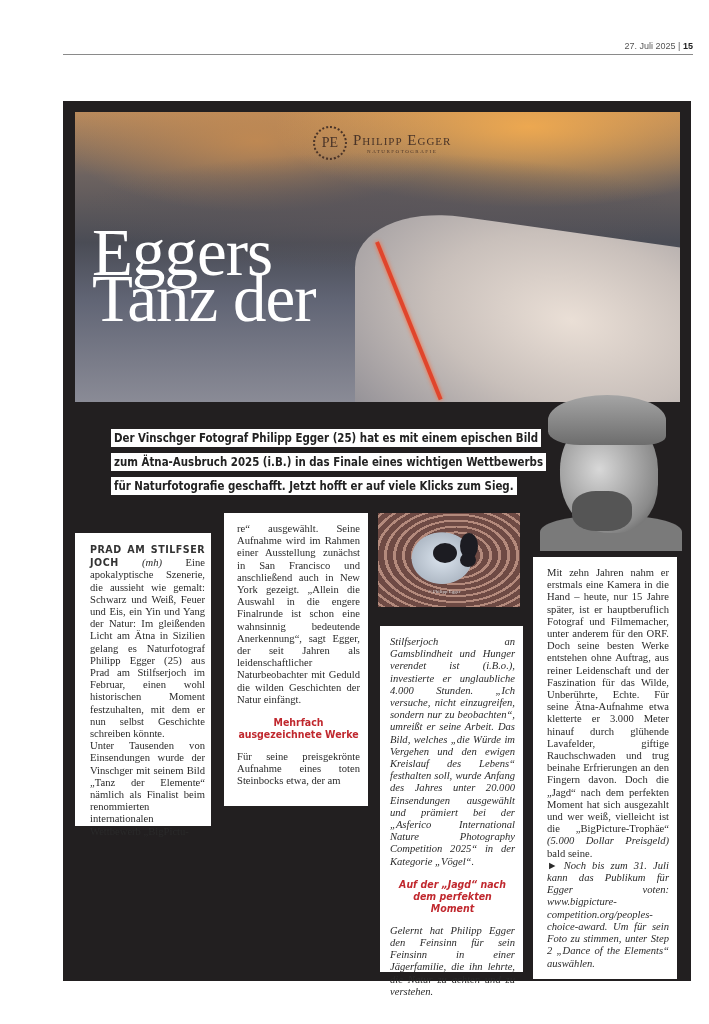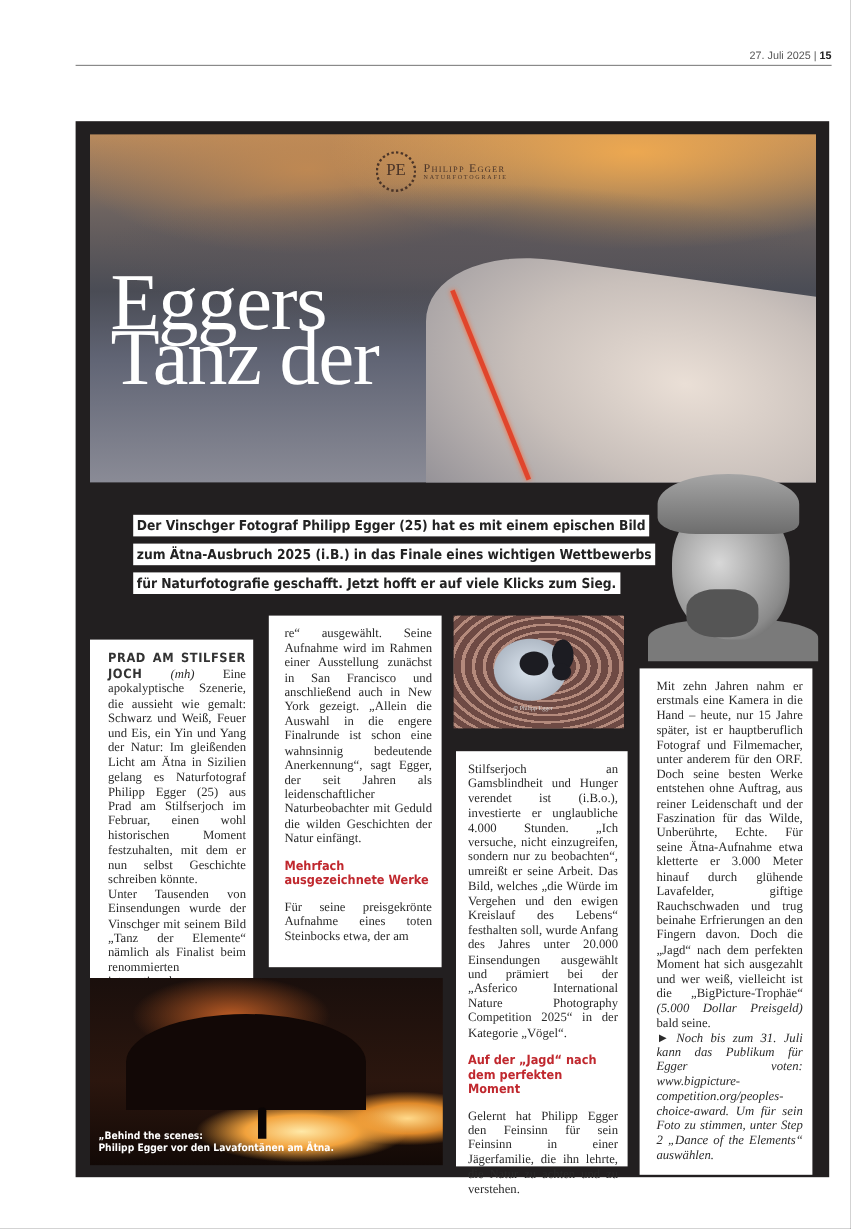--- a/index.html
+++ b/index.html
@@ -13,38 +13,38 @@
     background:
       radial-gradient(ellipse 60% 40% at 75% 5%, rgba(240,170,80,0.95), rgba(200,120,60,0) 70%),
       radial-gradient(ellipse 45% 35% at 30% 10%, rgba(200,140,80,0.8), rgba(0,0,0,0) 70%),
       linear-gradient(180deg,#b98a5c 0%,#6d6360 22%,#4a4c55 45%,#616575 65%,#8a8b96 100%);}
   .snow{position:absolute;left:280px;top:115px;width:360px;height:220px;border-radius:30% 0 0 0;
     background:radial-gradient(ellipse at 60% 40%,#eadfd6 0%,#c9c0bb 45%,#8e8c93 100%);transform:skewY(8deg);}
   .lava{position:absolute;left:300px;top:130px;width:4px;height:170px;background:#e0452c;transform:rotate(-22deg);transform-origin:top;box-shadow:0 0 4px #ff6a3d;}
   .smoke{position:absolute;left:0;top:40px;width:605px;height:120px;background:radial-gradient(ellipse at 50% 50%,rgba(90,85,90,0.85),rgba(90,85,90,0) 70%);}
   .logo{position:absolute;left:238px;top:14px;display:flex;align-items:center;gap:6px;color:#4a3428;}
   .logo-mark{width:30px;height:30px;border-radius:50%;border:2px dotted #4a3428;display:flex;align-items:center;justify-content:center;font-size:14px;font-family:"Liberation Serif",serif;}
-  .logo-name{font-family:"Liberation Serif",serif;font-size:10px;letter-spacing:1px;font-variant:small-caps;}
+  .logo-name{font-family:"Liberation Serif",serif;font-size:15px;letter-spacing:1px;font-variant:small-caps;}
   .logo-sub{font-size:5px;letter-spacing:1.5px;text-align:center;}
   .title{position:absolute;left:17px;top:117px;color:#fff;font-family:"Liberation Serif",serif;font-size:67px;line-height:46px;letter-spacing:-1px;}
   .lead{position:absolute;left:12px;top:325px;width:440px;font-family:"DejaVu Sans Condensed","Liberation Sans",sans-serif;font-weight:bold;font-size:11.4px;line-height:24px;margin-left:36px;}
   .lead span{background:#fff;color:#222;padding:2px 3px;box-decoration-break:clone;-webkit-box-decoration-break:clone;}
   .portrait{position:absolute;left:477px;top:290px;width:142px;height:160px;overflow:hidden;}
   .head{position:absolute;left:20px;top:26px;width:98px;height:116px;border-radius:45% 45% 42% 50%;background:radial-gradient(ellipse at 40% 45%,#d8d8d8,#8a8a8a 70%,#4a4a4a);}
   .cap{position:absolute;left:8px;top:4px;width:118px;height:50px;border-radius:55% 55% 20% 30%;background:linear-gradient(180deg,#a5a5a5,#6d6d6d);}
   .beard{position:absolute;left:32px;top:100px;width:60px;height:40px;border-radius:40%;background:#555;}
   .shoulders{position:absolute;left:0;top:125px;width:142px;height:40px;border-radius:40% 40% 0 0;background:#7a7a7a;}
   .col{position:absolute;background:#fff;font-size:10.6px;line-height:12.2px;text-align:justify;hyphens:manual;color:#2a2a2a;}
   .col p{margin:0;}
   .col1{left:12px;top:412px;width:136px;height:293px;padding:10px 6px 0 15px;box-sizing:border-box;margin-top:20px;}
   .col2{left:161px;top:412px;width:144px;height:293px;padding:10px 8px 0 13px;box-sizing:border-box;}
-  .col3{left:317px;top:525px;width:143px;height:346px;padding:10px 8px 4px 10px;box-sizing:border-box;}
+  .col3{left:317px;top:525px;width:143px;height:346px;padding:10px 8px 4px 10px;box-sizing:border-box;font-style:italic;}
   .col4{left:470px;top:456px;width:144px;height:422px;padding:10px 8px 0 14px;box-sizing:border-box;}
   .dateline{font-family:"DejaVu Sans Condensed","Liberation Sans",sans-serif;font-weight:bold;color:#333;letter-spacing:0.5px;}
-  .subhead{font-family:"DejaVu Sans Condensed","Liberation Sans",sans-serif;font-weight:bold;color:#c0282e;font-size:10.5px;line-height:12px;margin:10px 0 11px 0;text-align:left;}
+  .subhead{font-family:"DejaVu Sans Condensed","Liberation Sans",sans-serif;font-weight:bold;color:#c0282e;font-size:10.5px;line-height:12px;margin:10px 0 11px 0;text-align:center;}
   .info{font-style:italic;margin-top:12px;}
   .birds{position:absolute;left:315px;top:412px;width:142px;height:94px;overflow:hidden;
     background:radial-gradient(ellipse 35% 45% at 45% 48%,#dbe4ee,#b0bac6 60%,rgba(0,0,0,0) 62%),
     repeating-radial-gradient(ellipse at 55% 45%,#6e4a44 0 6px,#b48a7c 6px 9px);}
   .bird{position:absolute;background:#1c1c22;border-radius:50%;}
   .birds-logo{position:absolute;left:50px;top:76px;font-size:5px;color:#ddd;}
   .night{position:absolute;left:12px;top:714px;width:294px;height:156px;overflow:hidden;
     background:
       radial-gradient(ellipse 40% 22% at 60% 82%,#ffe9a8,#f2a23c 40%,rgba(0,0,0,0) 75%),
       radial-gradient(ellipse 30% 18% at 90% 75%,#ffd98a,#e08a2a 45%,rgba(0,0,0,0) 80%),
@@ -111,22 +111,14 @@
     <p>Stilfserjoch an Gamsblindheit und Hunger verendet ist (i.B.o.), investierte er unglaubliche 4.000 Stunden. „Ich versuche, nicht einzugreifen, sondern nur zu beobachten“, umreißt er seine Arbeit. Das Bild, welches „die Würde im Vergehen und den ewigen Kreislauf des Lebens“ festhalten soll, wurde Anfang des Jahres unter 20.000 Einsendungen ausgewählt und prämiert bei der „Asferico International Nature Photography Competition 2025“ in der Kategorie „Vögel“.</p>
     <div class="subhead">Auf der „Jagd“ nach dem perfekten Moment</div>
     <p>Gelernt hat Philipp Egger den Feinsinn für sein Feinsinn in einer Jägerfamilie, die ihn lehrte, die Natur zu achten und zu verstehen.</p>
   </div>
 
   <div class="col col4">
     <p><span>Mit zehn Jahren nahm er erstmals eine Kamera in die Hand – heute, nur 15 Jahre später, ist er hauptberuflich Fotograf und Filmemacher, unter anderem für den ORF. Doch seine besten Werke entstehen ohne Auftrag, aus reiner Leidenschaft und der Faszination für das Wilde, Unberührte, Echte. Für seine Ätna-Aufnahme etwa kletterte er 3.000 Meter hinauf durch glühende Lavafelder, giftige Rauchschwaden und trug beinahe Erfrierungen an den Fingern davon. Doch die „Jagd“ nach dem perfekten Moment hat sich ausgezahlt und wer weiß, vielleicht ist die „BigPicture-Trophäe“</span> <i>(5.000 Dollar Preisgeld)</i> <span>bald seine.</span></p>
     <p class="info"><span>►</span> <span>Noch bis zum 31. Juli kann das Publikum für Egger voten: www.bigpicture-competition.org/peoples-choice-award. Um für sein Foto zu stimmen, unter Step 2 „Dance of the Elements“ auswählen.</span></p>
   </div>
 
-  <div class="night">
-    <div class="mountain"></div>
-    <div class="person"></div>
-    <div class="caption">
-      <div>„Behind the scenes:</div>
-      <div>Philipp Egger vor den Lavafontänen am Ätna.</div>
-    </div>
-  </div>
 
 </div>
 
 </body></html>

